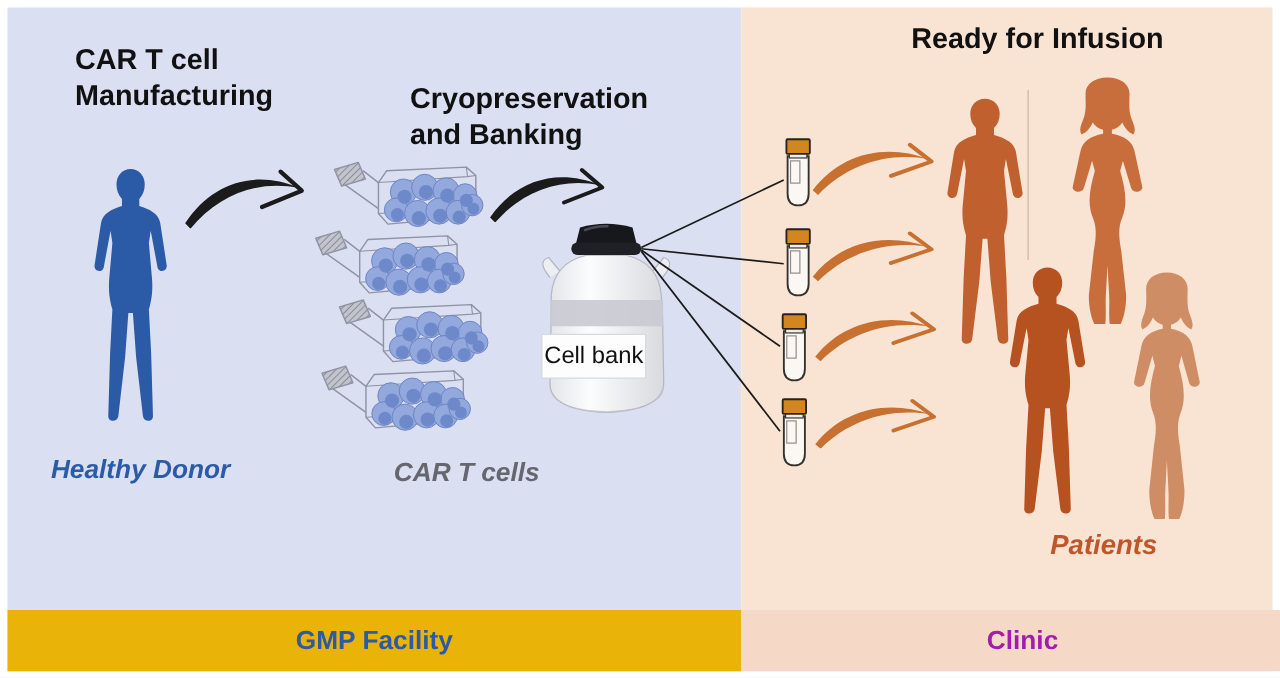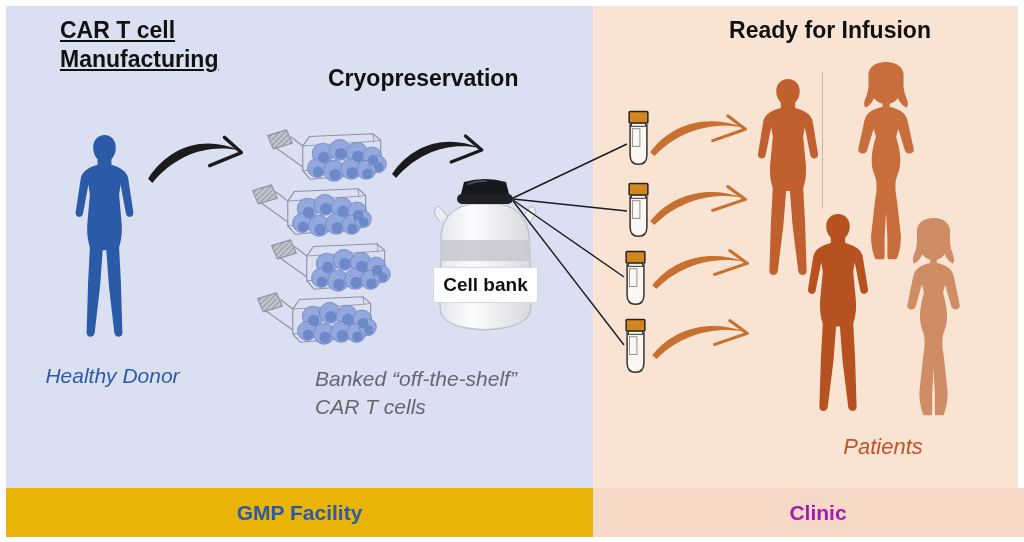--- a/index.html
+++ b/index.html
@@ -8,39 +8,39 @@
     font-family:"Liberation Sans", sans-serif;overflow:hidden;
   }
   .panel{position:absolute;top:6px;height:531px;}
   #panel-gmp{left:6px;width:587px;background:#dadff2;}
   #panel-clinic{left:593px;width:425px;background:#f9e4d4;}
   .band{position:absolute;top:488px;height:49px;line-height:49px;text-align:center;
         font-weight:bold;font-size:21px;}
   #band-gmp{left:6px;width:587px;background:#eab308;color:#2b5aa6;}
   #band-clinic{left:593px;width:450px;background:#f5d9c6;color:#a21caf;}
   .heading{position:absolute;color:#111;font-weight:bold;font-size:23px;line-height:29px;}
-  #heading-manufacturing{left:60px;top:16px;text-decoration:underline;}
+  #heading-manufacturing{left:60px;top:33px;}
   #heading-cryo{left:328px;top:16px;margin-top:48px;}
   #heading-infusion{left:640px;top:16px;width:380px;text-align:center;}
-  .caption{position:absolute;font-style:italic;}
+  .caption{position:absolute;font-style:italic;font-weight:bold;}
   #label-donor{left:30px;top:364px;width:165px;text-align:center;color:#2b5aa6;font-size:21px;}
   #label-banked{left:315px;top:365px;color:#66666e;font-size:21px;line-height:28px;}
-  #label-patients{left:828px;top:423px;width:110px;text-align:center;color:#c0552a;font-size:22px;margin-top:11px;}
+  #label-patients{left:828px;top:423px;width:110px;text-align:center;color:#c0552a;font-size:22px;}
   .abs{position:absolute;}
   svg{display:block;}
   .c-black{color:#1b1b1b;}
   .c-orange{color:#c8702f;}
   .fig-donor{color:#2b5aa6;}
   .fig-m-back{color:#c0602f;}
   .fig-f-back{color:#c76e3c;}
   .fig-m-front{color:#b5521f;}
   .fig-f-front{color:#ce8d64;}
   #cellbank-label{
-    left:434px;top:268px;width:103px;height:34px;line-height:34px;text-align:center;
-    background:#fdfdfe;color:#111;font-weight:bold;font-size:19px;box-shadow:0 0 0 1px #d8d9de;
+    left:434px;top:268px;width:82px;height:34px;line-height:34px;text-align:center;
+    background:#fdfdfe;color:#111;font-weight:normal;font-size:19px;box-shadow:0 0 0 1px #d8d9de;
   }
   #figure-divider{left:822px;top:72px;width:1px;height:136px;background:rgba(130,110,100,0.40);}
 </style>
 </head>
 <body>
 
 <div id="canvas">
 
   <svg width="0" height="0" style="position:absolute" aria-hidden="true">
     <defs>
@@ -125,20 +125,21 @@
 
   <div class="panel" id="panel-gmp"></div>
   <div class="panel" id="panel-clinic"></div>
 
   <div class="heading" id="heading-manufacturing">
     <div>CAR T cell</div>
     <div>Manufacturing</div>
   </div>
   <div class="heading" id="heading-cryo">
     <div>Cryopreservation</div>
+    <div>and Banking</div>
   </div>
   <div class="heading" id="heading-infusion">Ready for Infusion</div>
 
   <svg class="abs fig-donor" style="left:68px;top:133px" width="73" height="212" viewBox="0 0 100 300" preserveAspectRatio="none">
     <use href="#male-shape" fill="currentColor"></use>
   </svg>
 
   <svg class="abs c-black" style="left:146px;top:133px" width="106" height="50" viewBox="0 0 100 46" preserveAspectRatio="none">
     <use href="#swoosh"></use>
   </svg>
@@ -215,21 +216,20 @@
     </svg>
   <svg class="abs fig-m-front" style="left:800px;top:212px" width="76" height="207" viewBox="0 0 100 300" preserveAspectRatio="none">
     <use href="#male-shape" fill="currentColor"></use>
     </svg>
   <svg class="abs fig-f-front" style="left:892px;top:216px" width="83" height="204" viewBox="0 0 100 300" preserveAspectRatio="none">
     <use href="#female-shape" fill="currentColor"></use>
     </svg>
 
   <div class="caption" id="label-donor">Healthy Donor</div>
   <div class="caption" id="label-banked">
-    <div>Banked “off-the-shelf”</div>
     <div>CAR T cells</div>
   </div>
   <div class="caption" id="label-patients">Patients</div>
 
   <div class="band" id="band-gmp">GMP Facility</div>
   <div class="band" id="band-clinic">Clinic</div>
 
 </div>
 
 </body></html>

